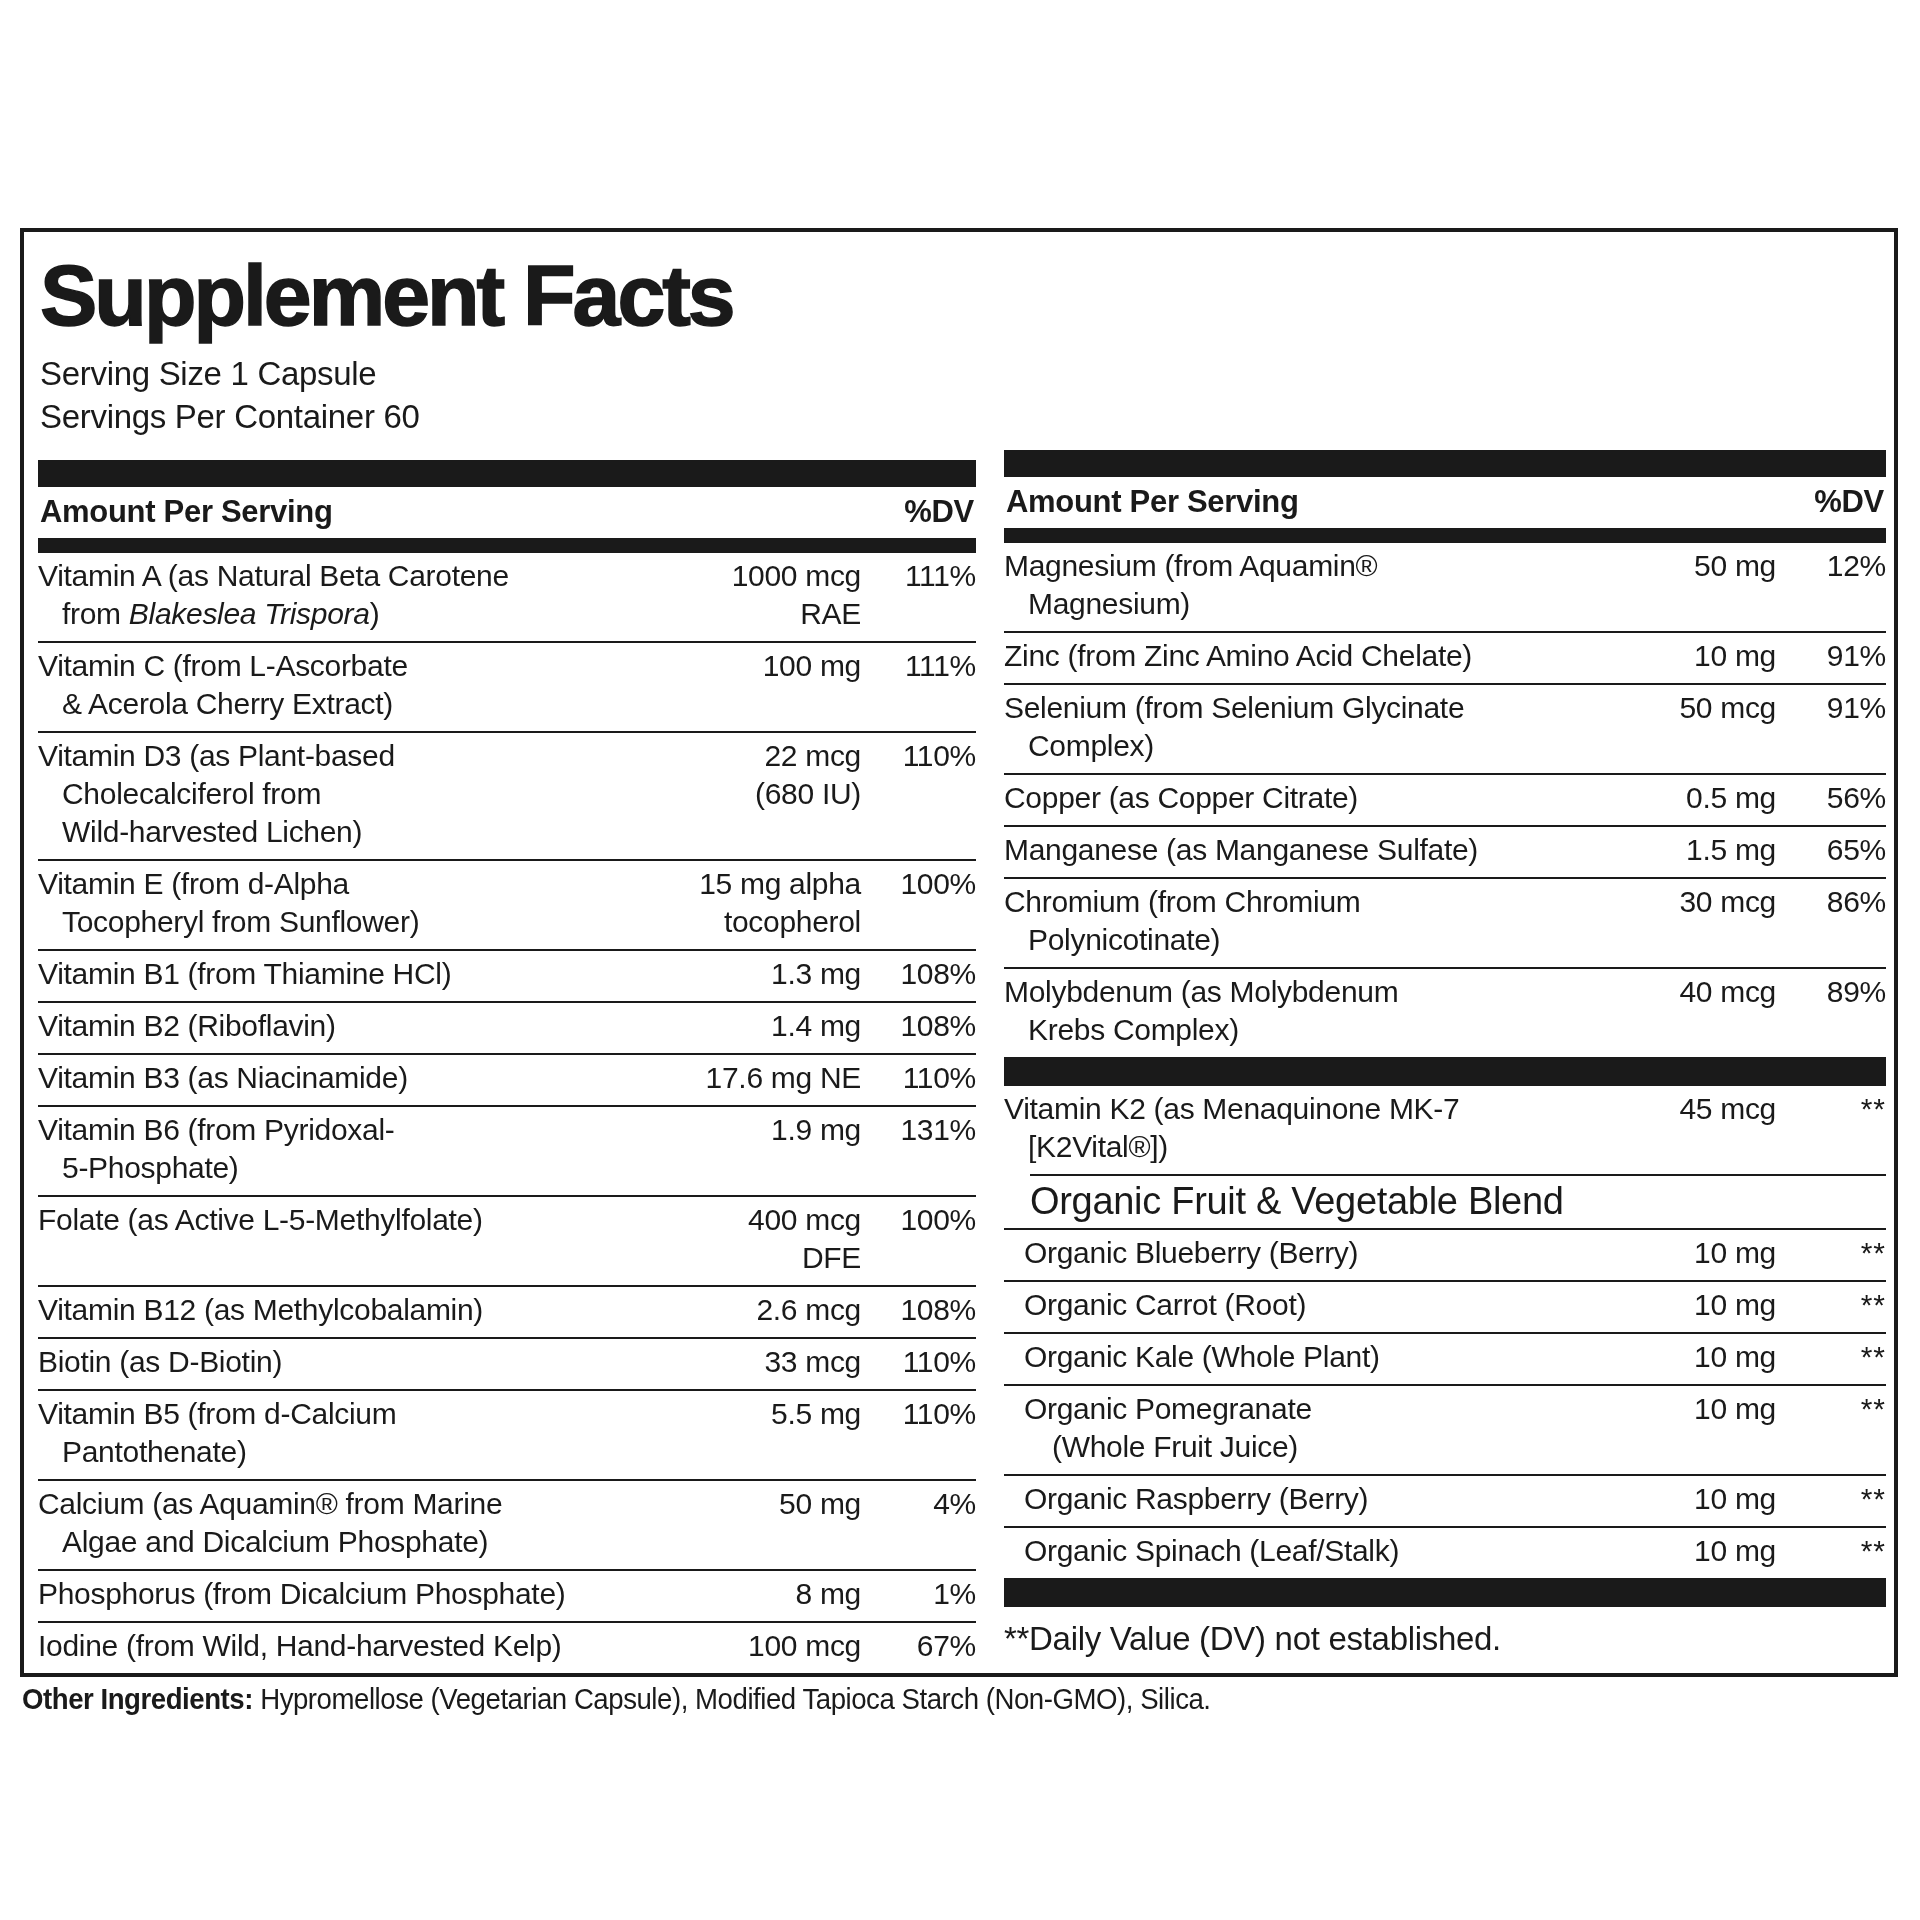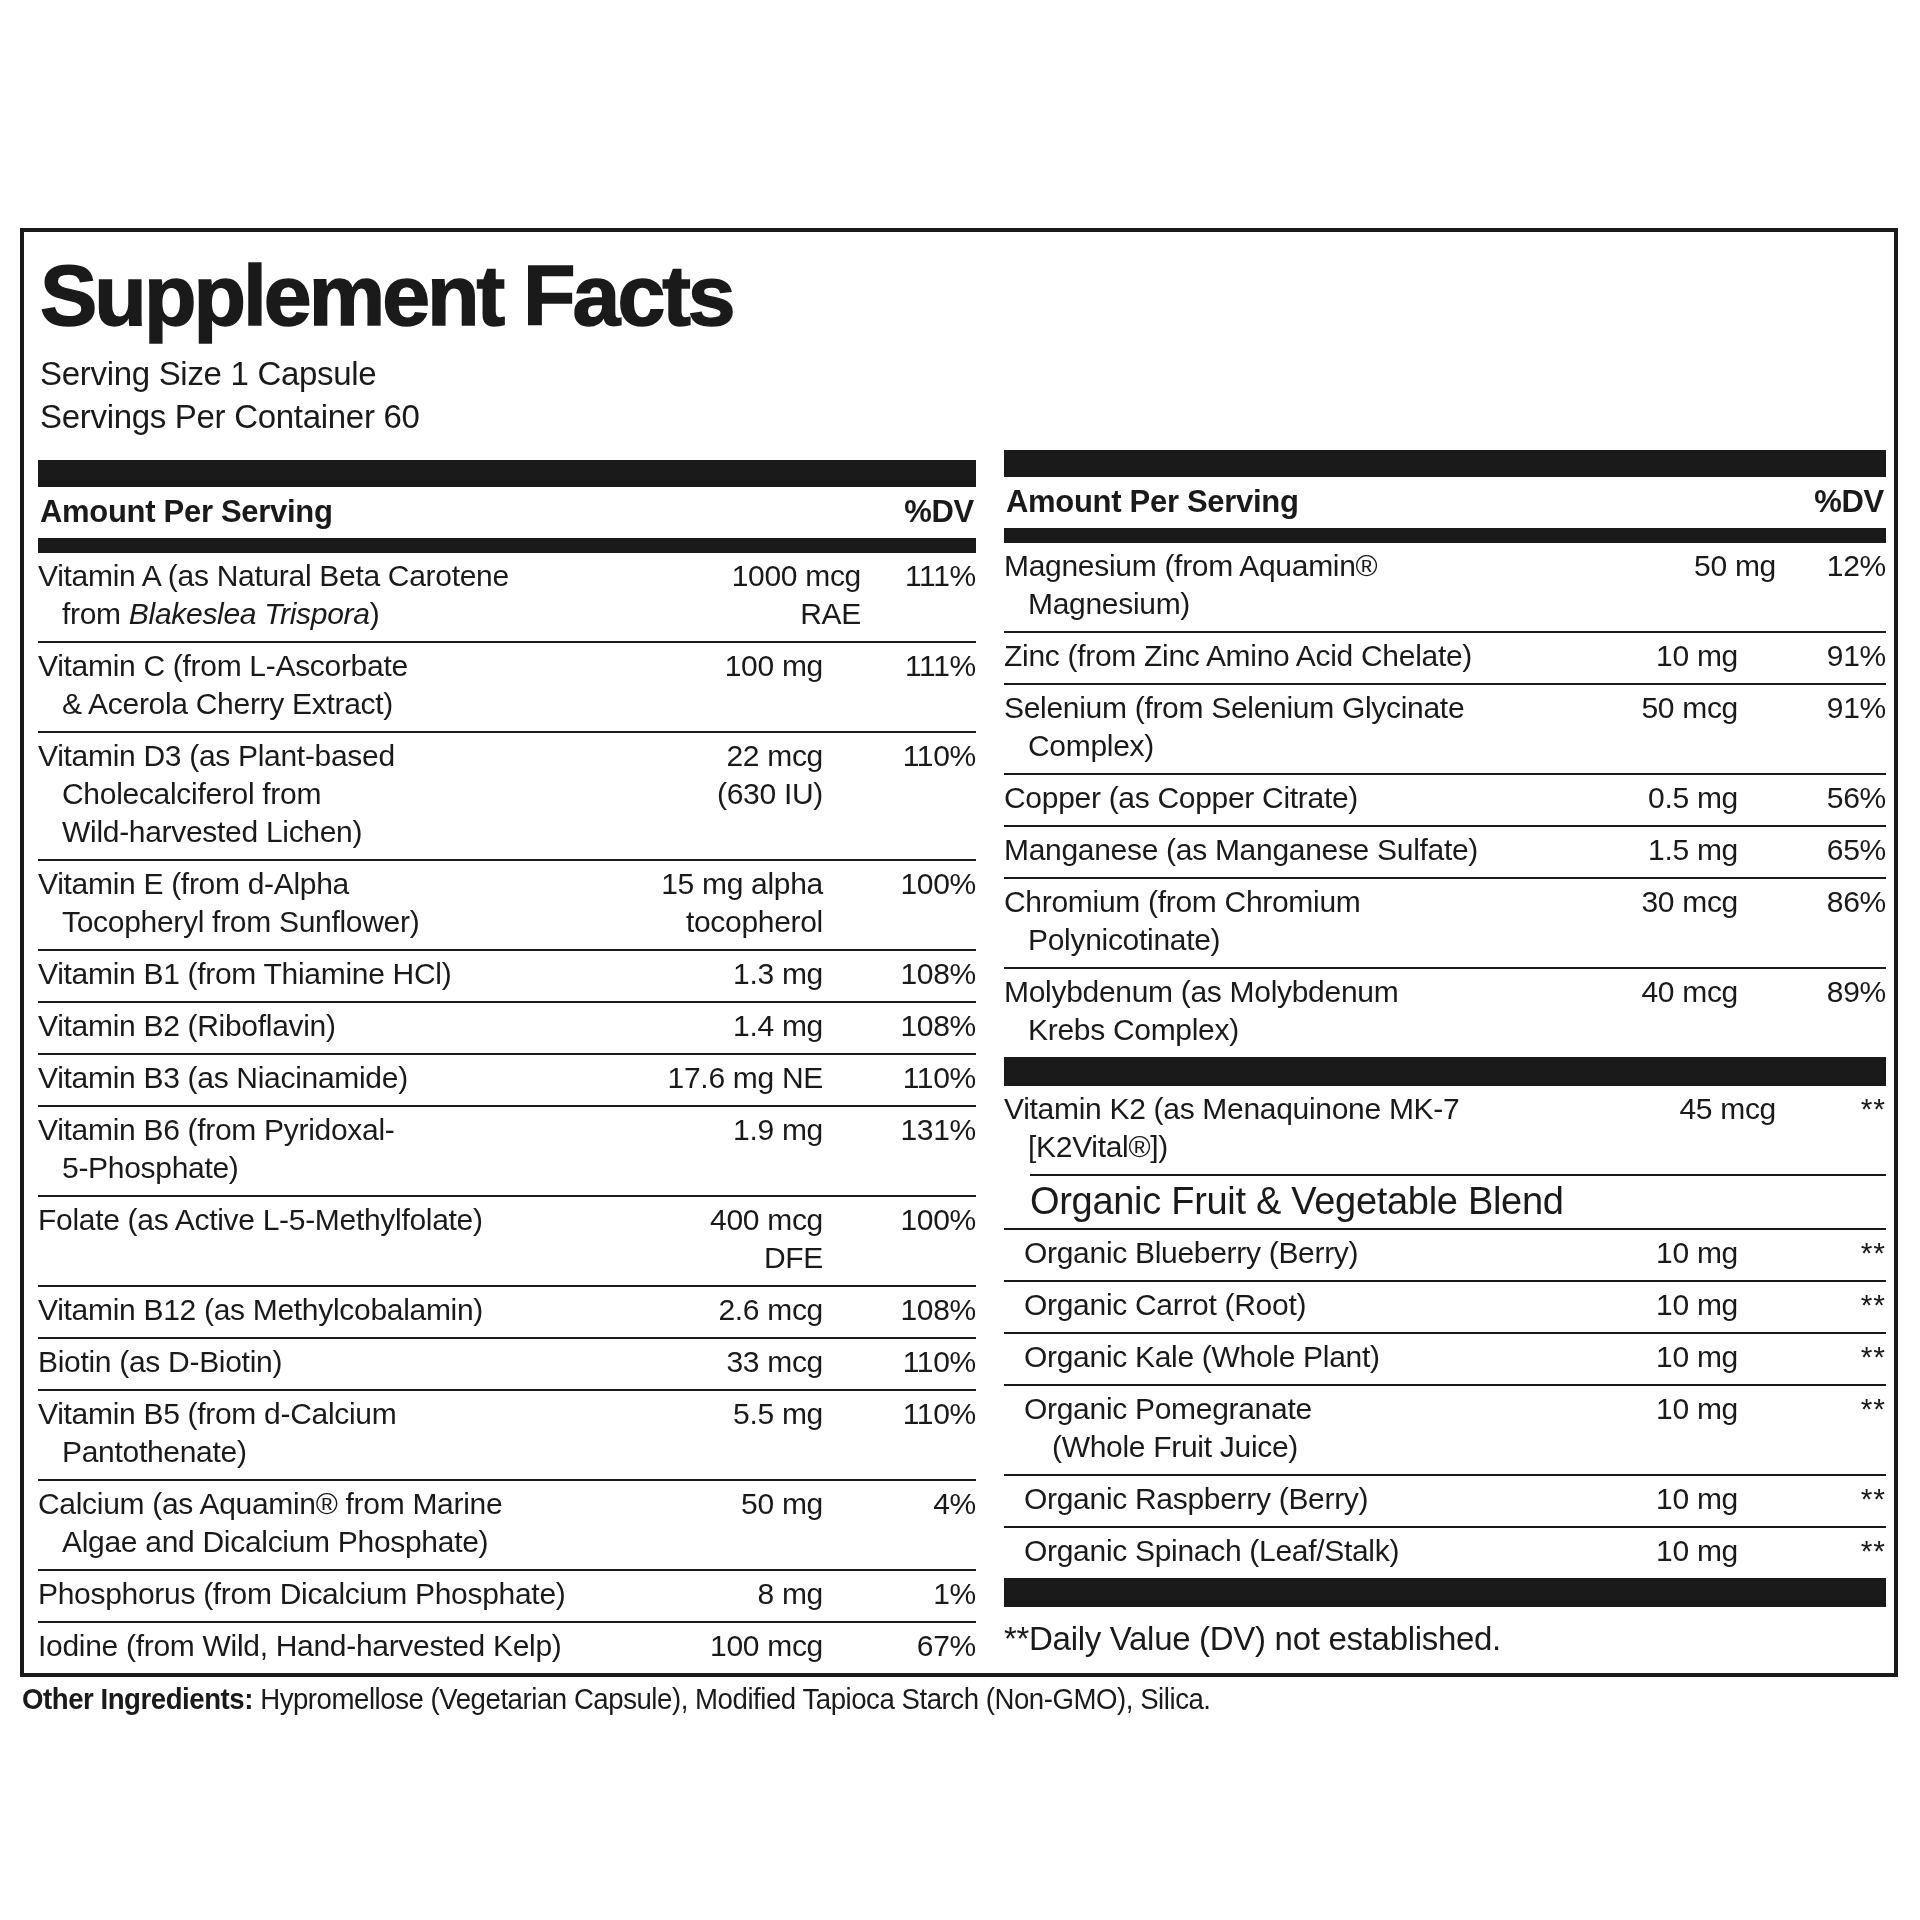--- a/index.html
+++ b/index.html
@@ -49,21 +49,21 @@
   .bar-mid   { height: 29px; background: #1a1a1a; }
 
   .col-header {
     display: flex; justify-content: space-between; align-items: flex-end;
     font-weight: bold; font-size: 31px;
     padding: 7px 2px 8px 2px;
     letter-spacing: -0.3px;
   }
 
   .rows { display: contents; }
-  .rowlike + .rowlike { border-top: 2px solid #1a1a1a; gap: 38px; }
+  .rowlike + .rowlike { border-top: 2px solid #1a1a1a; }
 
   .row {
     display: flex; align-items: flex-start;
     font-size: 30px; line-height: 38px;
     letter-spacing: -0.3px;
     padding: 4px 0 8px 0;
   }
   .name { flex: 1; padding-left: 24px; text-indent: -24px; white-space: pre-line; }
   .row.indent .name { padding-left: 48px; text-indent: -28px; }
   .amt  { width: 190px; flex: none; text-align: right; white-space: pre-line; }
@@ -124,21 +124,21 @@
             </div><div class="row rowlike">
               <span class="name"><span>Vitamin C (from L-Ascorbate
 &amp; Acerola Cherry Extract)</span></span>
               <span class="amt">100 mg</span>
               <span class="dv">111%</span>
             </div><div class="row rowlike">
               <span class="name"><span>Vitamin D3 (as Plant-based
 Cholecalciferol from
 Wild-harvested Lichen)</span></span>
               <span class="amt">22 mcg
-(630 IU)</span>
+(680 IU)</span>
               <span class="dv">110%</span>
             </div><div class="row rowlike">
               <span class="name"><span>Vitamin E (from d-Alpha
 Tocopheryl from Sunflower)</span></span>
               <span class="amt">15 mg alpha
 tocopherol</span>
               <span class="dv">100%</span>
             </div><div class="row rowlike">
               <span class="name"><span>Vitamin B1 (from Thiamine HCl)</span></span>
               <span class="amt">1.3 mg</span>

